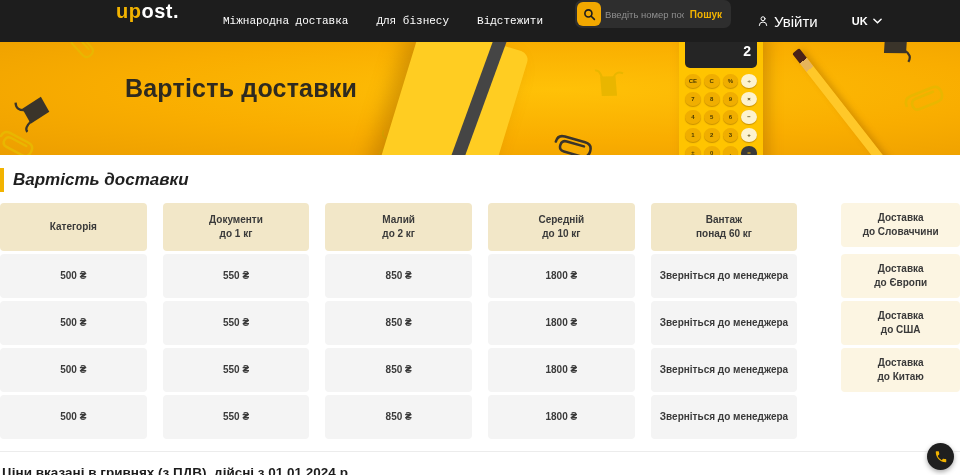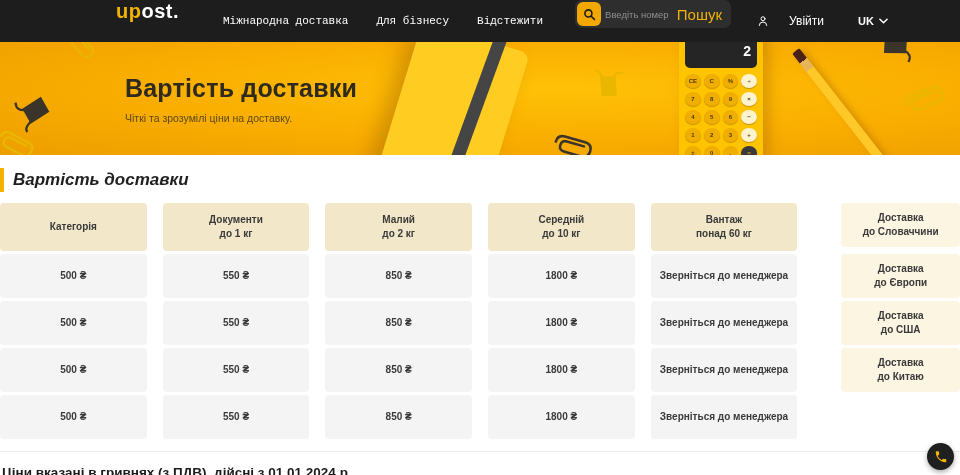--- a/index.html
+++ b/index.html
@@ -19,24 +19,24 @@
     bottom:0; height:3px; background:#f2b300; border-radius:2px 2px 0 0; }
   .searchbox { margin-left:18px; width:156px; height:28px; background:#2e2e2e;
     border-radius:7px; display:flex; align-items:center; padding:2px; }
   .search-iconbtn { width:24px; height:24px; border:none; background:#f2a800;
     border-radius:6px; display:flex; align-items:center; justify-content:center;
     cursor:pointer; flex:0 0 auto; }
   .searchbox input { flex:1; min-width:0; background:transparent; border:none;
     outline:none; color:#ddd; font-size:9.5px; padding:0 4px;
     font-family:"Liberation Sans",sans-serif; }
   .searchbox input::placeholder { color:#8f8f8f; }
-  .search-go { background:none; border:none; color:#f2b300; font-weight:normal;
-    font-size:15px; cursor:pointer; padding:0 7px 0 2px;
+  .search-go { background:none; border:none; color:#f2b300; font-weight:bold;
+    font-size:10px; cursor:pointer; padding:0 7px 0 2px;
     font-family:"Liberation Sans",sans-serif; }
-  .login { display:flex; align-items:center; gap:20px; color:#fff; font-size:12px;
+  .login { display:flex; align-items:center; gap:5px; color:#fff; font-size:15px;
     margin-left:26px; cursor:pointer; white-space:nowrap; }
   .lang { display:flex; align-items:center; gap:5px; color:#fff; font-size:11px;
     font-weight:bold; margin-left:34px; cursor:pointer; }
 
   
   .hero { height:113px; position:relative; overflow:hidden;
     background:radial-gradient(ellipse at 58% 42%, #ffc107 0%, #f9ad00 55%, #ec9e00 100%); }
   .hero-text { position:absolute; left:125px; top:32px; z-index:3; }
   .hero-text h1 { font-size:25px; font-weight:bold; color:#2e2a20; letter-spacing:.2px; }
   .hero-text p { font-size:10.5px; color:#59491f; margin-top:9px; }
@@ -193,21 +193,20 @@
         <div class="ckey">0</div>
         <div class="ckey">.</div>
         <div class="ckey eq">=</div>
       </div>
   </div>
 
   <div class="deco pencil"></div>
 
   <div class="hero-text">
     <h1>Вартість доставки</h1>
-    <p>Чіткі та зрозумілі ціни на доставку.</p>
   </div>
 </section>
 
 <main>
   <h2 class="sec-title">
     <span class="bar"></span>
     <span class="txt">Вартість доставки</span>
   </h2>
   <div class="pricing-grid" id="pricing-grid">
       <div class="cell head">

